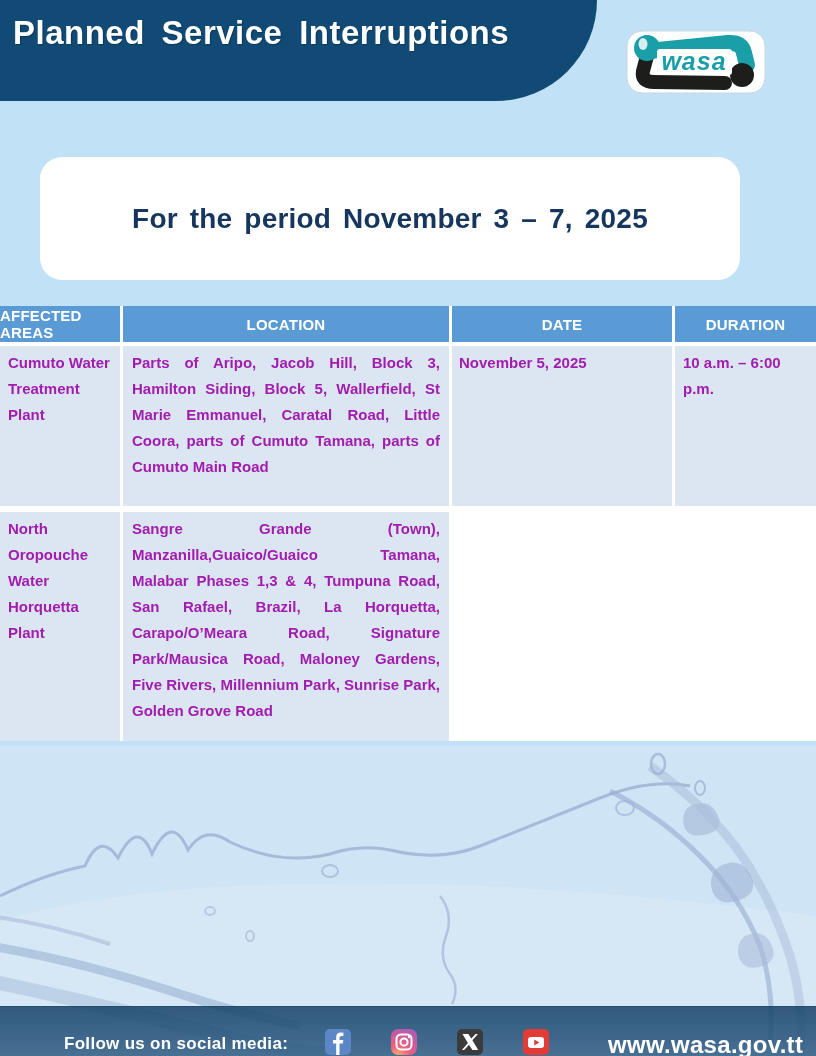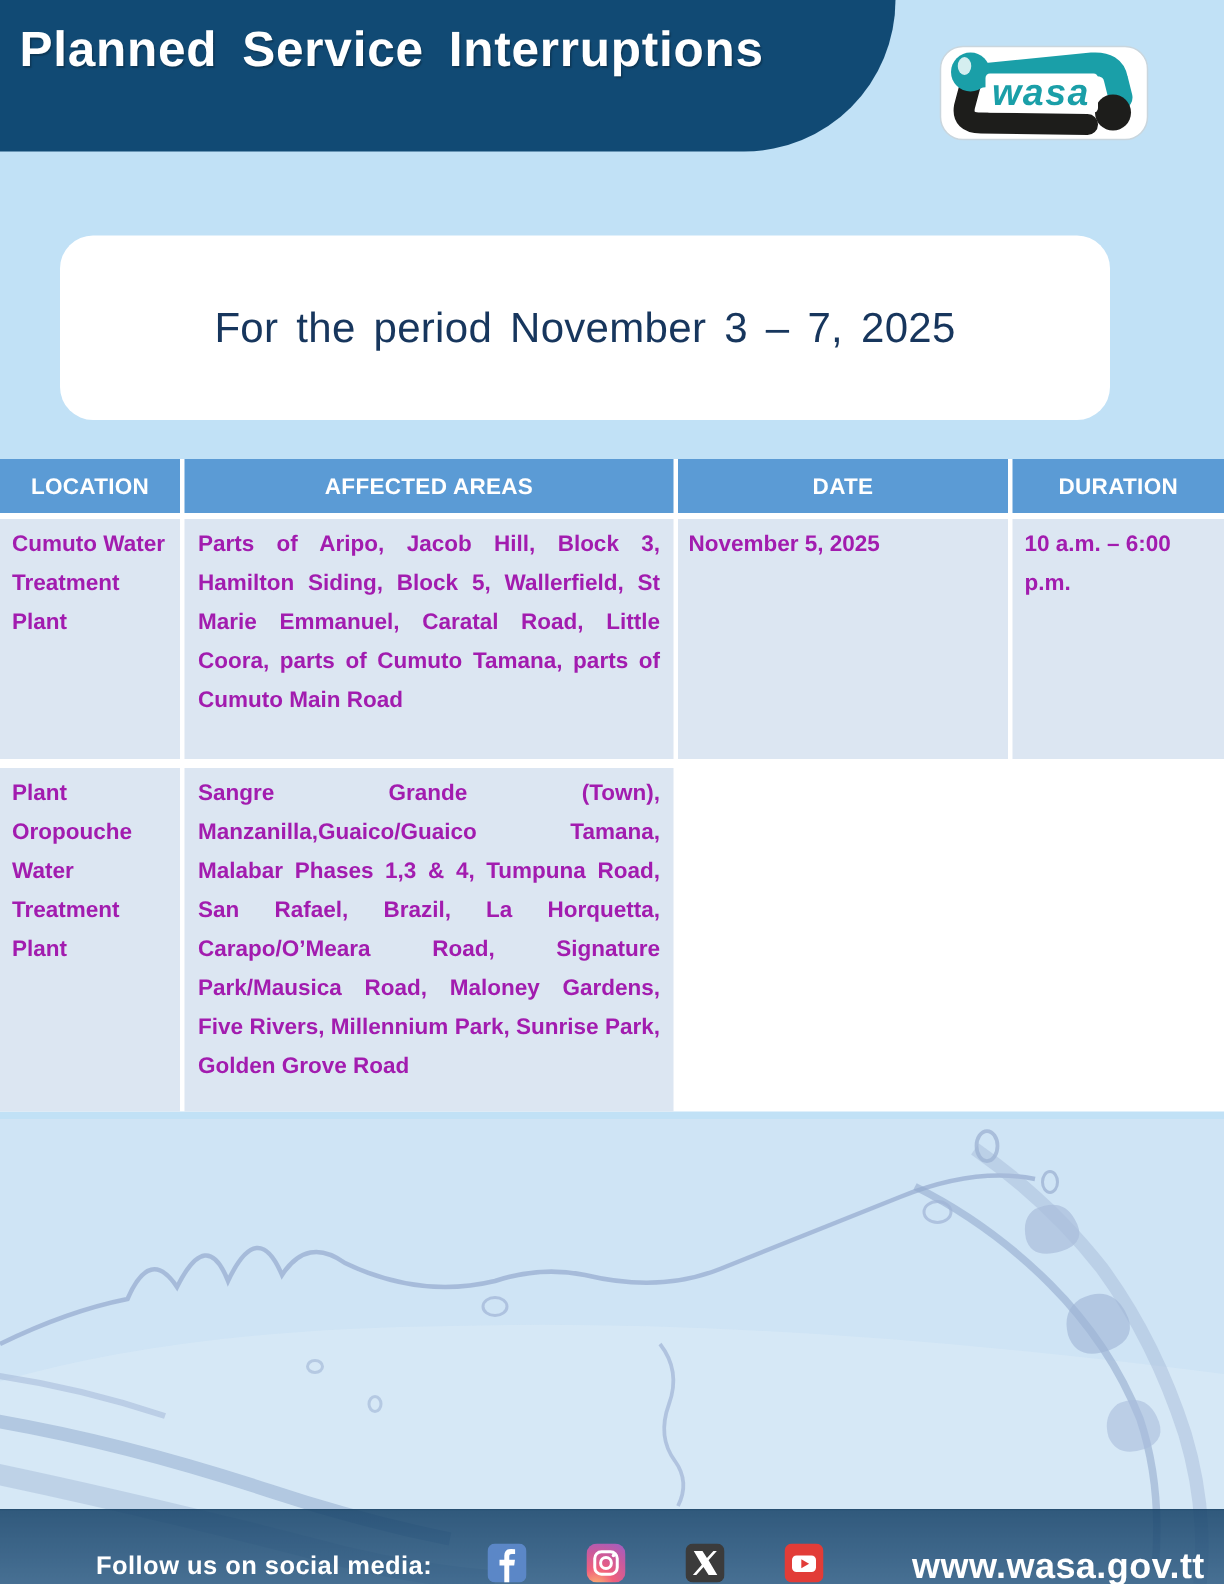--- a/index.html
+++ b/index.html
@@ -20,21 +20,21 @@
     text-shadow:1px 1px 1px rgba(0,0,0,.25);
   }
   .logo{position:absolute;left:626px;top:26px;width:143px;height:73px;}
   
   .period-box{
     position:absolute;left:40px;top:157px;width:700px;height:123px;
     background:#ffffff;border-radius:22px;
     display:flex;align-items:center;justify-content:center;
   }
   .period-text{
-    color:#17365d;font-size:28px;font-weight:normal;letter-spacing:.2px;
+    color:#17365d;font-size:28px;font-weight:bold;letter-spacing:.2px;
     word-spacing:4px;
   }
   
   .tbl{position:absolute;left:0;top:306px;width:816px;background:#ffffff;}
   .tbl-grid{
     display:grid;grid-template-columns:120px 326px 220px 141px;column-gap:3px;
   }
   .tbl-head{margin:0;}
   .tbl-row1{margin-top:4px;}
   .tbl-row2{margin-top:6px;}
@@ -95,33 +95,33 @@
       <text x="68" y="44" text-anchor="middle" font-family="Liberation Sans, sans-serif" font-size="25" font-weight="bold" font-style="italic" fill="#1a9fa8" letter-spacing="1">wasa</text>
     </svg>
   </div>
 
   <div class="period-box">
     <div class="period-text">For the period November 3 – 7, 2025</div>
   </div>
 
   <div class="tbl">
     <div class="tbl-grid tbl-head">
+      <div class="th">AFFECTED AREAS</div>
       <div class="th">LOCATION</div>
-      <div class="th">AFFECTED AREAS</div>
       <div class="th">DATE</div>
       <div class="th">DURATION</div>
     </div>
     <div class="tbl-grid tbl-row1 row-a">
       <div class="td loc">Cumuto Water Treatment Plant</div>
       <div class="td areas">Parts of Aripo, Jacob Hill, Block 3, Hamilton Siding, Block 5, Wallerfield, St Marie Emmanuel, Caratal Road, Little Coora, parts of Cumuto Tamana, parts of Cumuto Main Road</div>
       <div class="td date">November 5, 2025</div>
       <div class="td dur">10 a.m. – 6:00 p.m.</div>
     </div>
     <div class="tbl-grid tbl-row2 row-b">
-      <div class="td loc">Plant Oropouche Water Treatment Plant</div>
+      <div class="td loc">North Oropouche Water Horquetta Plant</div>
       <div class="td areas">Sangre Grande (Town), Manzanilla,Guaico/Guaico Tamana, Malabar Phases 1,3 &amp; 4, Tumpuna Road, San Rafael, Brazil, La Horquetta, Carapo/O’Meara Road, Signature Park/Mausica Road, Maloney Gardens, Five Rivers, Millennium Park, Sunrise Park, Golden Grove Road</div>
     </div>
   </div>
 
   <div class="water">
     <svg width="816" height="310" viewBox="0 0 816 310" preserveAspectRatio="none">
       <rect width="816" height="310" fill="#cfe4f5"></rect>
       <path d="M0 175 Q120 140 300 138 Q520 132 816 170 L816 310 L0 310 Z" fill="#d7e8f6" opacity="0.8"></path>
       <path d="M0 150 Q45 128 85 120 Q100 85 118 112 Q138 72 152 108 Q172 66 188 104 Q205 78 230 96 Q280 120 330 108 Q360 98 390 104 Q440 116 480 100 Q540 76 600 52 Q650 32 690 40" fill="none" stroke="#9fb4d5" stroke-width="3" opacity="0.85"></path>
       <path d="M610 45 Q660 70 700 110 Q740 150 760 200 Q775 245 770 300" fill="none" stroke="#94abce" stroke-width="5" opacity="0.6"></path>

